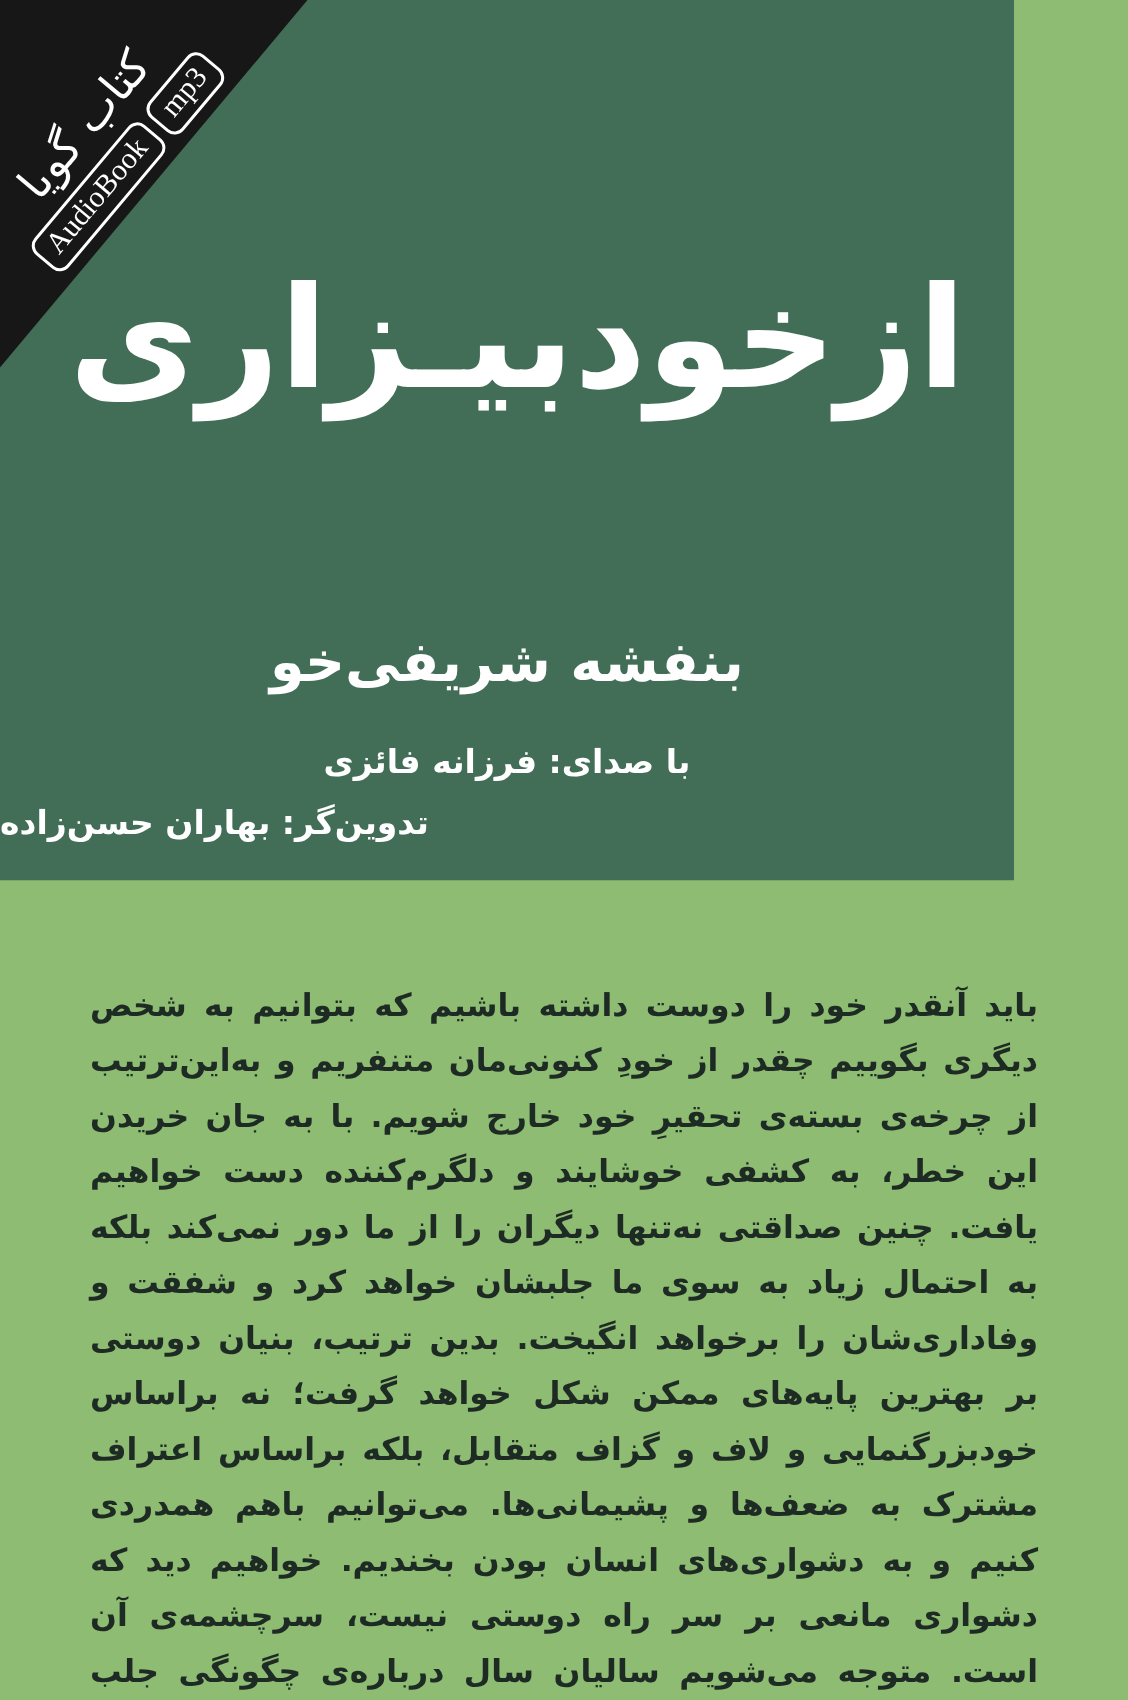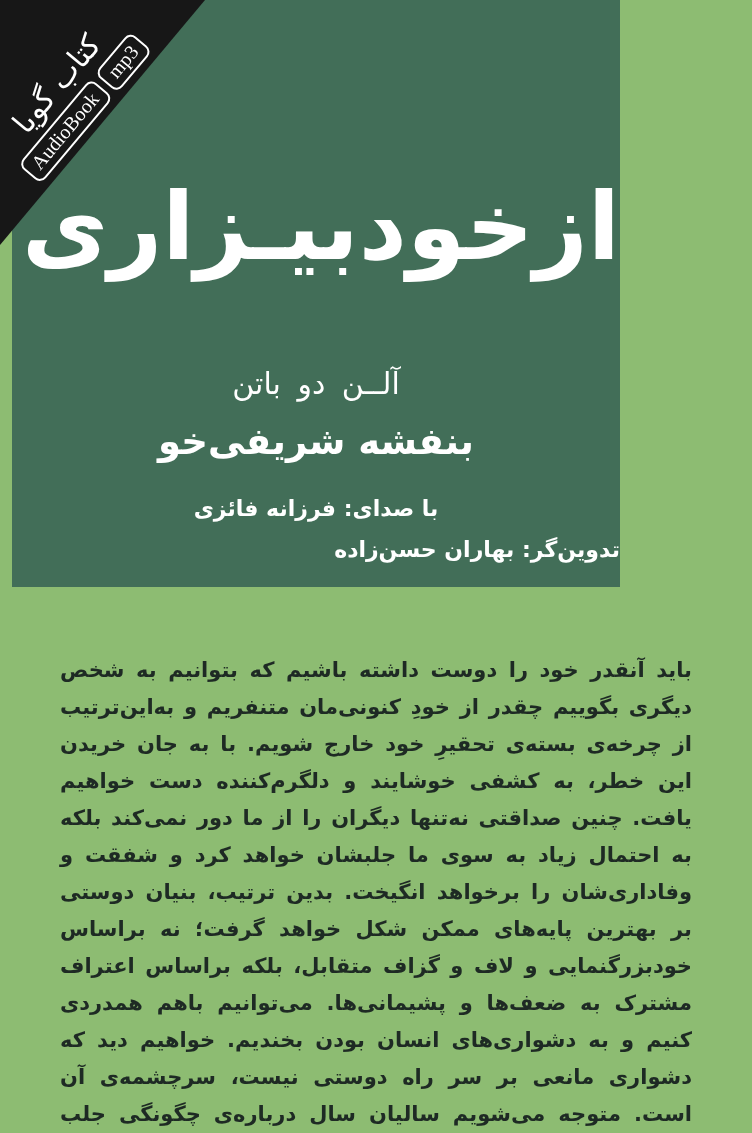--- a/index.html
+++ b/index.html
@@ -13,21 +13,21 @@
   *{margin:0;padding:0;box-sizing:border-box;}
   html,body{width:752px;height:1133px;}
   body{
     position:relative;
     overflow:hidden;
     font-family:"DejaVu Sans",sans-serif;
     background:var(--bottom-bg);
   }
   
   .top-panel{
-    position:absolute;left:12px;top:0;width:608px;height:587px;
+    position:absolute;left:0;top:0;width:676px;height:587px;
     background:var(--top-bg);
   }
   
   .ribbon{position:absolute;left:0;top:0;width:300px;height:300px;}
   .ribbon-triangle{
     position:absolute;left:0;top:0;width:205px;height:245px;
     background:var(--ribbon-bg);
     -webkit-clip-path:polygon(0 0,100% 0,0 100%);
     clip-path:polygon(0 0,100% 0,0 100%);
   }
@@ -63,21 +63,21 @@
     text-align:center;color:var(--text-light);
     font-size:37px;font-weight:bold;direction:rtl;
   }
   .credit1{
     position:absolute;left:0;right:0;top:496px;
     text-align:center;color:var(--text-light);
     font-size:22px;font-weight:bold;direction:rtl;
   }
   .credit2{
     position:absolute;left:0;right:0;top:537px;
-    text-align:right;color:var(--text-light);
+    text-align:left;color:var(--text-light);
     font-size:22px;font-weight:bold;direction:rtl;
   }
   
   .bottom-panel{
     position:absolute;left:0;top:587px;width:752px;height:546px;
     background:var(--bottom-bg);
   }
   .synopsis{
     position:absolute;left:60px;right:60px;top:652px;
     direction:rtl;color:var(--text-dark);
@@ -87,21 +87,20 @@
     text-align:justify;text-align-last:justify;
   }
 </style>
 </head>
 <body>
 
 <div class="top-panel">
 
   <div class="title">ازخودبیـزاری</div>
 
-  <div class="author">آلــن دو باتن</div>
 
   <div class="translator">بنفشه شریفی‌خو</div>
 
   <div class="credit1">با صدای: فرزانه فائزی</div>
 
   <div class="credit2">تدوین‌گر: بهاران حسن‌زاده</div>
 </div>
 
 <div class="ribbon">
   <div class="ribbon-triangle"></div>

